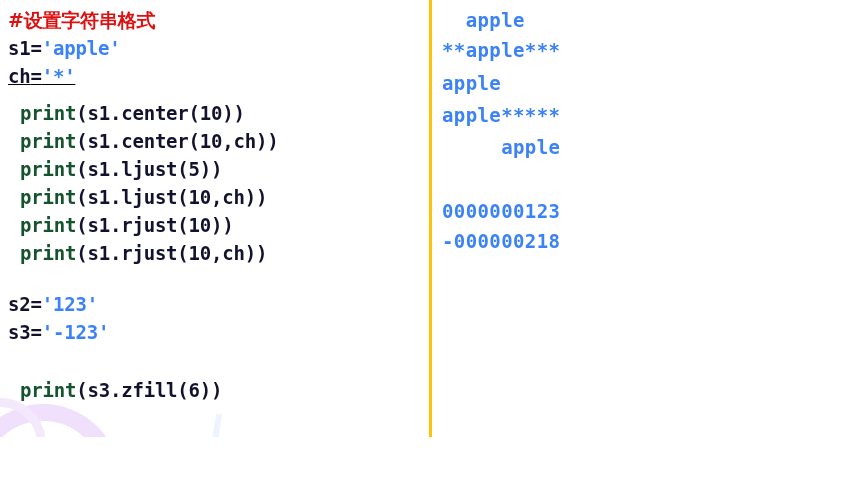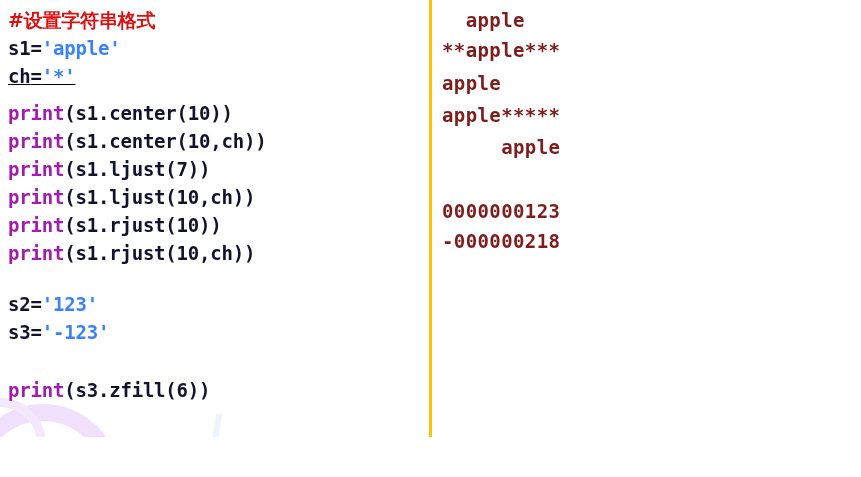--- a/index.html
+++ b/index.html
@@ -62,21 +62,21 @@
     font-size: 19px;
     font-weight: bold;
     letter-spacing: -0.2px;
     line-height: 20px;
   }
   .tok-comment { color: #dd1111; }
   .tok-name    { color: #12122e; }
   .tok-op      { color: #12122e; }
   .tok-punct   { color: #12122e; }
   .tok-str     { color: #3b82f6; }
-  .tok-kw      { color: #a21caf; }
+  .tok-kw      { color: #14532d; margin-left: 12px; }
 
   
   .cjk {
     font-family: "DejaVu Sans", "Liberation Sans", sans-serif;
     font-size: 19px;
     font-weight: bold;
   }
 
   
   .divider {
@@ -97,39 +97,39 @@
     height: 477px;
   }
   .out-line {
     position: absolute;
     left: 10px;
     white-space: pre;
     font-size: 19px;
     font-weight: bold;
     letter-spacing: 0.4px;
     line-height: 20px;
-    color: #7f1d1d;
+    color: #3b82f6;
   }
 </style>
 </head>
 <body>
 
 <div id="screen">
 
   <div class="wm wm-ring-outer"></div>
   <div class="wm wm-ring-inner"></div>
   <div class="wm wm-tick"></div>
 
   <div class="code-pane" id="code-pane">
       <div class="code-line" style="top: 10px;"><span class="tok-comment cjk">#设置字符串格式</span></div>
       <div class="code-line" style="top: 38px;"><span class="tok-name">s1</span><span class="tok-op">=</span><span class="tok-str">'apple'</span></div>
       <div class="code-line" style="top: 66px; text-decoration: underline;"><span class="tok-name">ch</span><span class="tok-op">=</span><span class="tok-str">'*'</span></div>
       <div class="code-line" style="top: 103px;"><span class="tok-kw">print</span><span class="tok-punct">(s1.center(10))</span></div>
       <div class="code-line" style="top: 131px;"><span class="tok-kw">print</span><span class="tok-punct">(s1.center(10,ch))</span></div>
-      <div class="code-line" style="top: 159px;"><span class="tok-kw">print</span><span class="tok-punct">(s1.ljust(7))</span></div>
+      <div class="code-line" style="top: 159px;"><span class="tok-kw">print</span><span class="tok-punct">(s1.ljust(5))</span></div>
       <div class="code-line" style="top: 187px;"><span class="tok-kw">print</span><span class="tok-punct">(s1.ljust(10,ch))</span></div>
       <div class="code-line" style="top: 215px;"><span class="tok-kw">print</span><span class="tok-punct">(s1.rjust(10))</span></div>
       <div class="code-line" style="top: 243px;"><span class="tok-kw">print</span><span class="tok-punct">(s1.rjust(10,ch))</span></div>
       <div class="code-line" style="top: 294px;"><span class="tok-name">s2</span><span class="tok-op">=</span><span class="tok-str">'123'</span></div>
       <div class="code-line" style="top: 322px;"><span class="tok-name">s3</span><span class="tok-op">=</span><span class="tok-str">'-123'</span></div>
       <div class="code-line" style="top: 380px;"><span class="tok-kw">print</span><span class="tok-punct">(s3.zfill(6))</span></div>
     </div>
 
   <div class="divider"></div>
 

